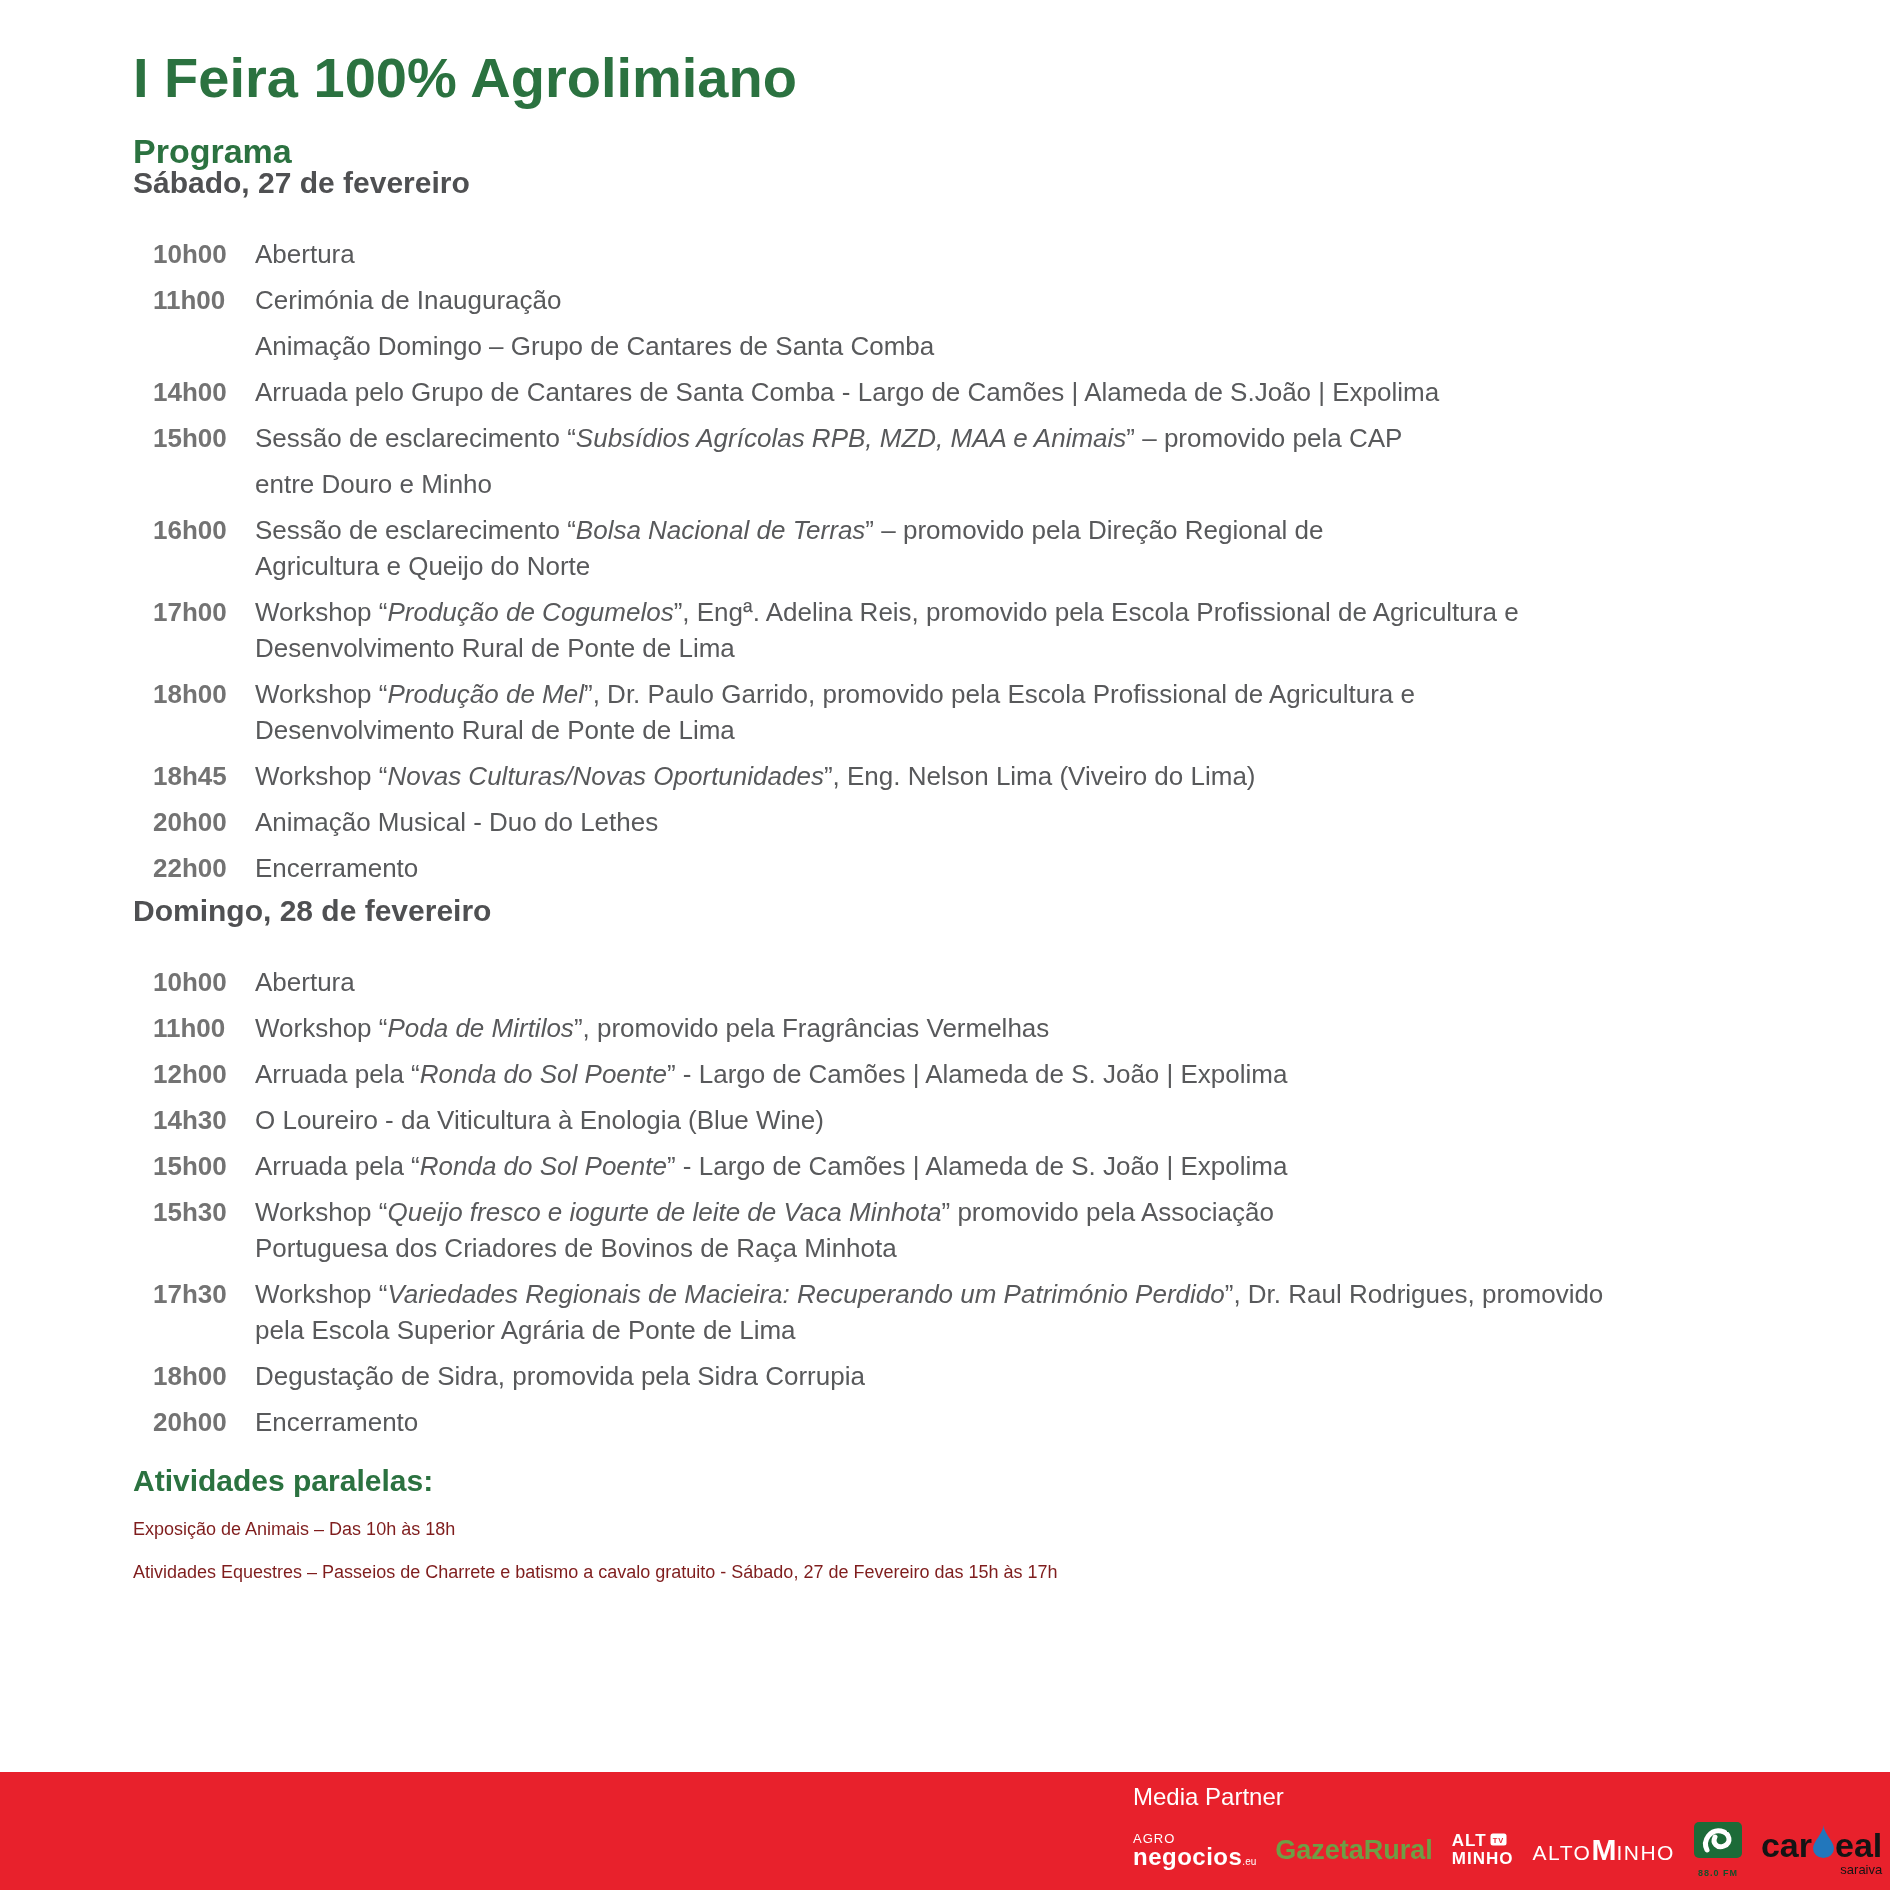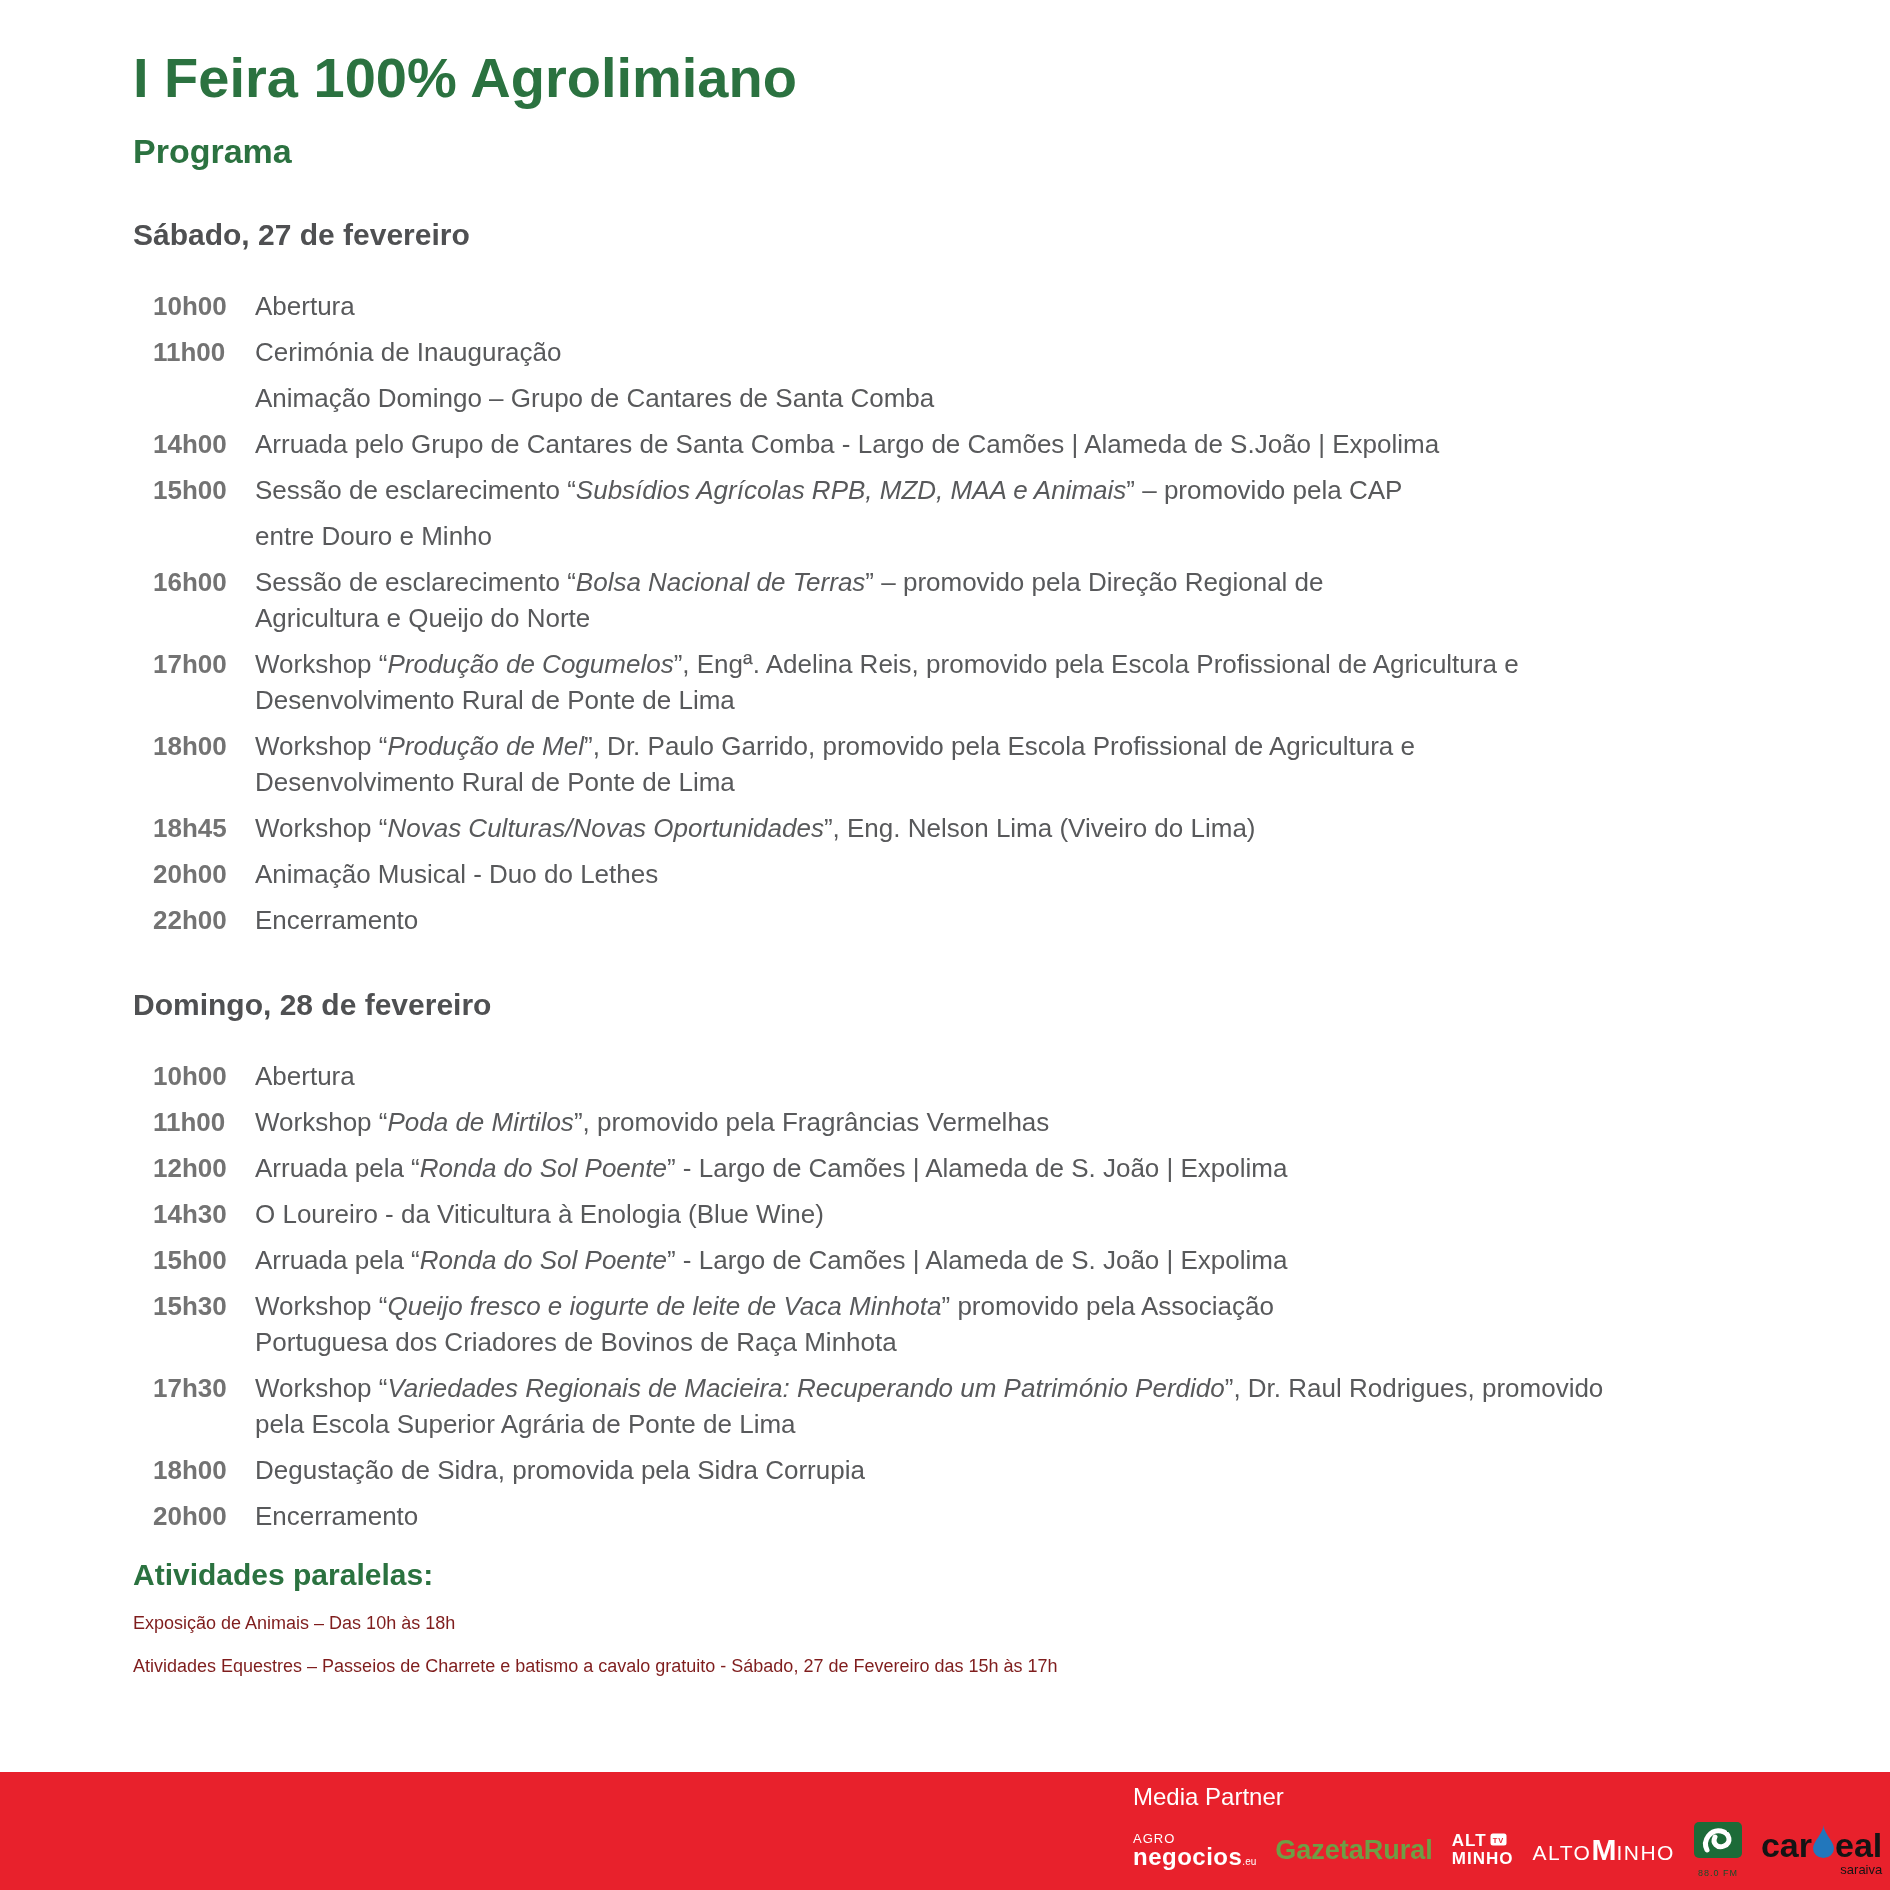--- a/index.html
+++ b/index.html
@@ -13,21 +13,21 @@
     padding:50px 90px 0 133px;
   }
   .page-title{
     color:#2B7240;font-size:56px;font-weight:bold;line-height:1;margin:0;
   }
   .program-heading{
     color:#2B7240;font-size:34px;font-weight:bold;line-height:1;margin-top:28px;
   }
   .day-heading{
     color:#4F5052;font-size:30px;font-weight:bold;line-height:1;
-    margin-top:52px;margin-bottom:38px;
+    margin-bottom:38px;
   }
   .event-row{
     display:flex;margin-left:20px;margin-bottom:10px;
     color:#58595B;font-size:26px;line-height:36px;
   }
   .event-time{flex:0 0 102px;color:#737373;font-weight:bold;}
   .event-text{flex:1;}
   .parallel-heading{
     color:#2B7240;font-size:30px;font-weight:bold;line-height:1;
     margin-top:26px;margin-bottom:12px;
@@ -51,21 +51,21 @@
   .logo-gazeta{color:#6E9E45;font-size:27px;font-weight:bold;line-height:1;}
   
   .logo-altotv{color:#fff;font-weight:bold;font-size:17px;line-height:1.05;letter-spacing:1px;}
   .altotv-line{display:flex;align-items:center;gap:3px;}
   
   .logo-altominho{color:#fff;line-height:1;white-space:nowrap;}
   .am-small{font-size:21px;letter-spacing:1.5px;}
   .am-big{font-size:30px;font-weight:bold;}
   
   .logo-radio{align-items:center;}
-  .radio-fm{font-size:9px;color:#14502A;margin-top:2px;letter-spacing:1px;}
+  .radio-fm{font-size:9px;color:#14502A;margin-top:2px;letter-spacing:1px;font-weight:bold;}
   
   .logo-cardeal{color:#141414;line-height:1;}
   .cardeal-word{display:flex;align-items:center;font-size:34px;font-weight:bold;}
   .cardeal-drop{margin:0 1px 2px 1px;}
   .cardeal-sub{font-size:13px;text-align:right;margin-top:-2px;color:#141414;}
 </style>
 </head>
 <body>
 
 <div class="content">

